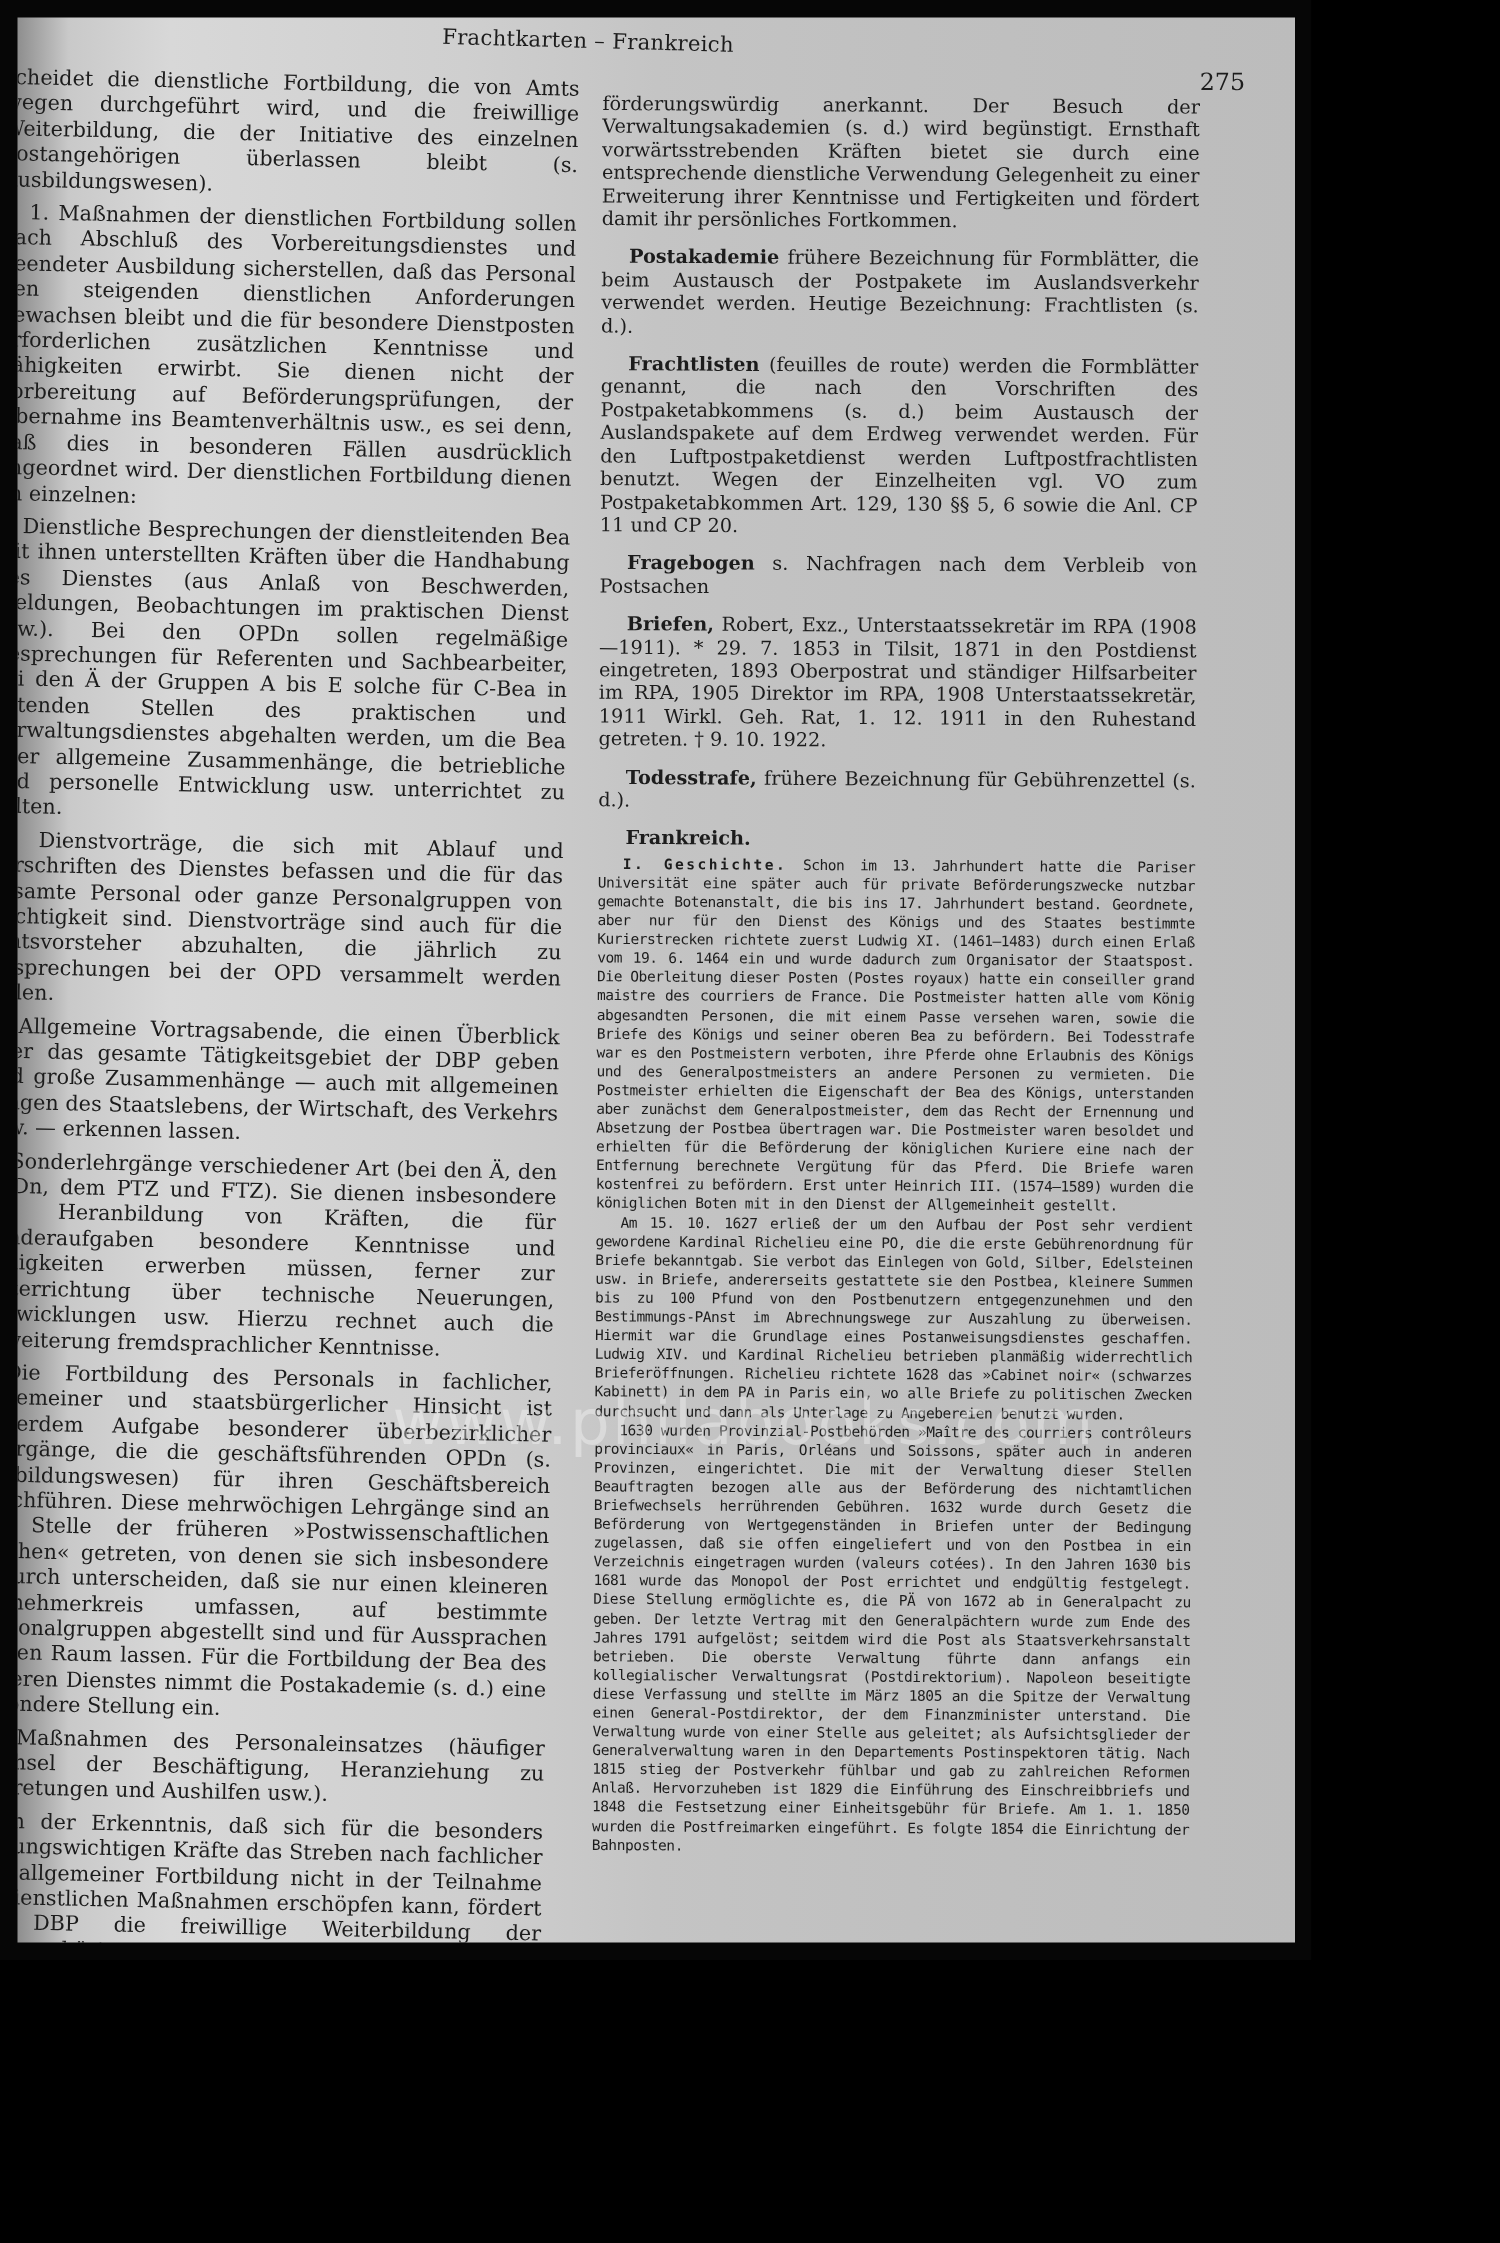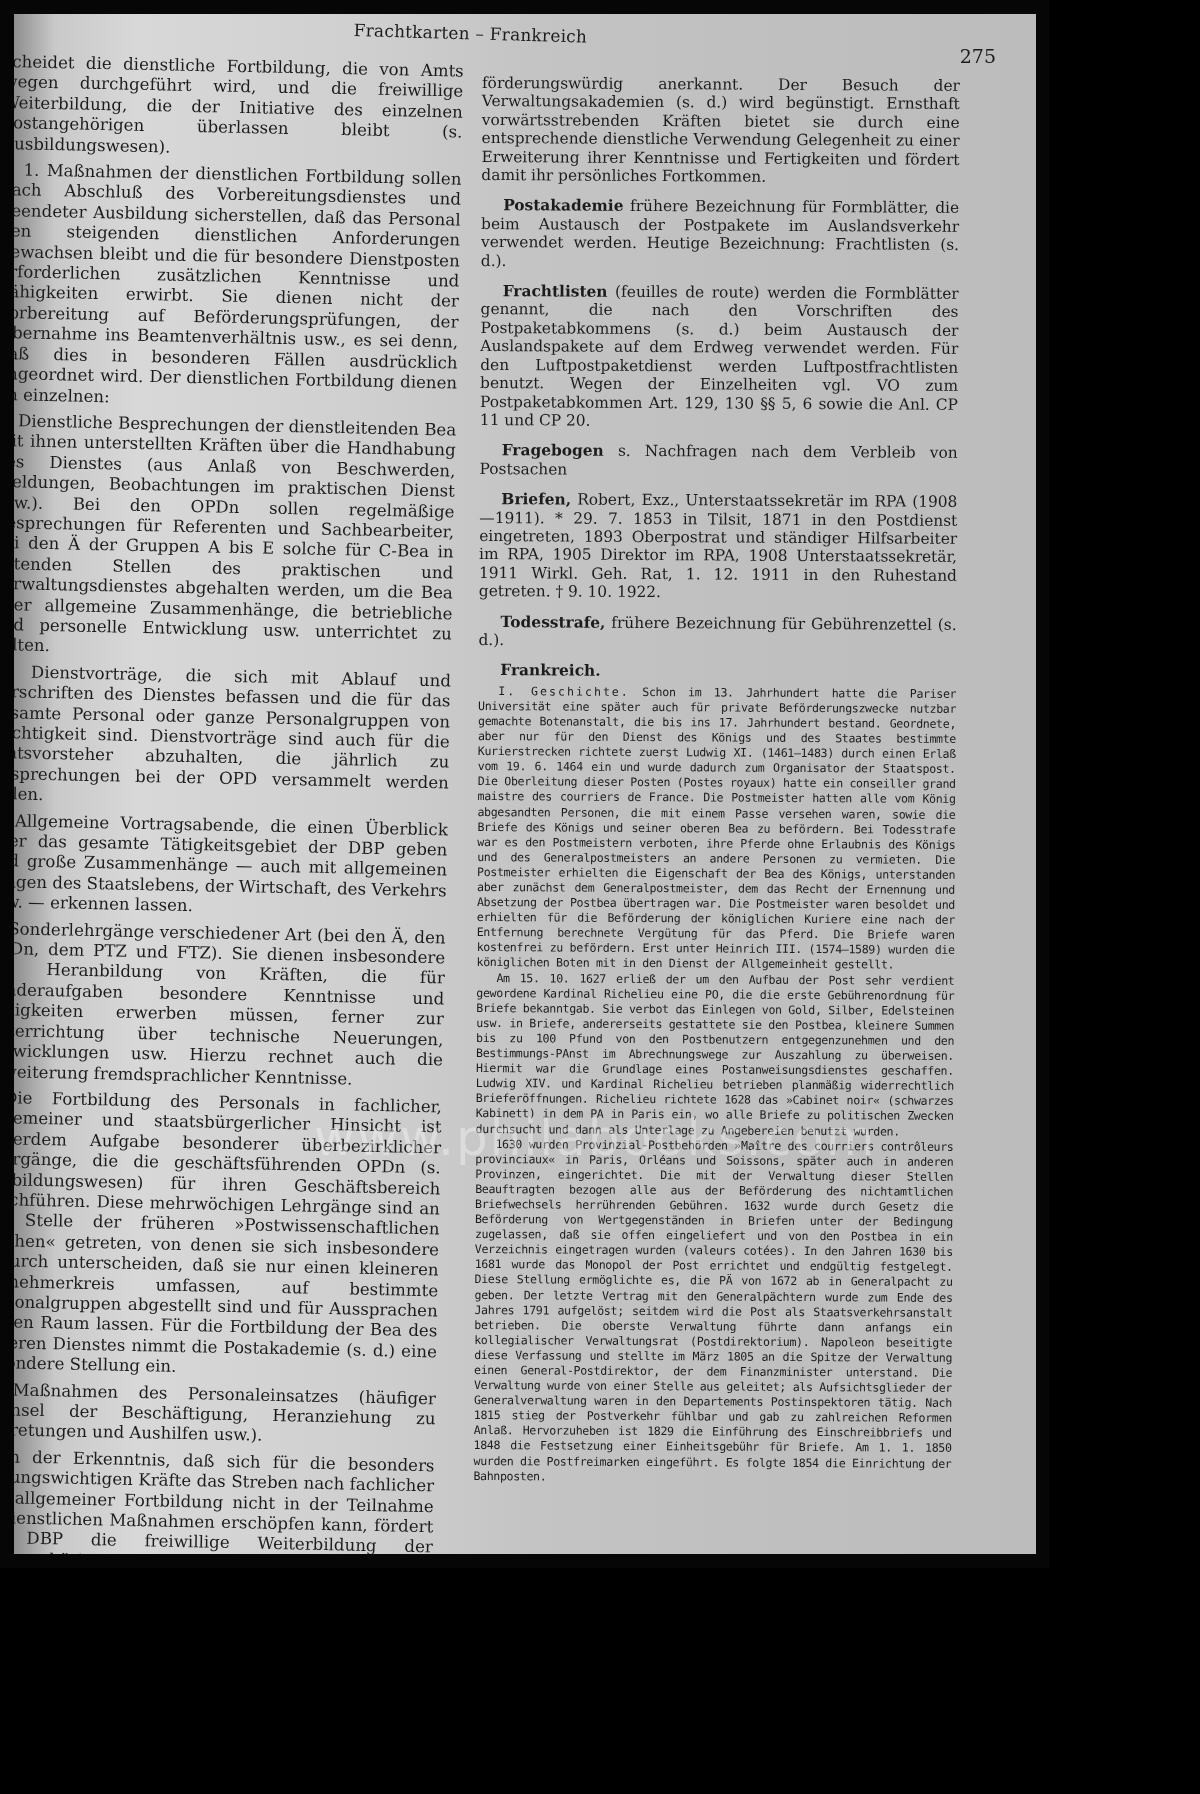--- a/index.html
+++ b/index.html
@@ -9,40 +9,40 @@
     position: absolute; left: 14px; top: 14px; width: 1022px; height: 1540px;
     background: linear-gradient(90deg, #8e8e8e 0%, #c9c9c9 4%, #d8d8d8 12%, #cfcfcf 35%, #c4c4c4 50%, #c0c0c0 70%, #bcbcbc 100%);
     overflow: hidden;
     color: #1c1c1c;
     font-family: "DejaVu Serif", "Liberation Serif", serif;
   }
   .running-head {
     position: absolute; left: 340px; top: 6px; font-size: 17px; letter-spacing: 0.2px;
     transform: rotate(1.6deg); transform-origin: left top;
   }
-  .page-number { position: absolute; right: 40px; top: 31px; font-size: 19px; }
+  .page-number { position: absolute; right: 40px; top: 41px; font-size: 19px; }
   .col-left {
     position: absolute; left: -10px; top: 38px; width: 460px;
     font-size: 16.6px; line-height: 20.4px; text-align: justify;
     transform: rotate(1.2deg); transform-origin: left top;
   }
   .col-left p { margin: 0 0 6px 0; hyphens: auto; }
   .col-right {
     position: absolute; left: 468px; top: 60px; width: 478px;
     font-size: 15.4px; line-height: 18.4px; text-align: justify;
     transform: rotate(0.35deg); transform-origin: left top;
   }
   .col-right p { margin: 0 0 12px 0; }
   .col-right .lemma { font-weight: bold; }
   .small {
     font-family: "DejaVu Sans Mono", "Liberation Mono", monospace;
     font-size: 11.6px; line-height: 15.1px; text-align: justify; letter-spacing: -0.35px;
   }
   .small p { margin: 0; text-indent: 20px; }
-  .spaced { letter-spacing: 2px; }
+  .spaced { letter-spacing: 2px; font-weight: bold; }
   .indent { text-indent: 22px; }
   .watermark {
     position: absolute; left: 300px; top: 1095px; font-size: 50px; color: rgba(255,255,255,0.35);
     font-family: "DejaVu Sans", sans-serif; letter-spacing: 2px;
   }
 </style>
 </head>
 <body>
 
 <div class="frame">

